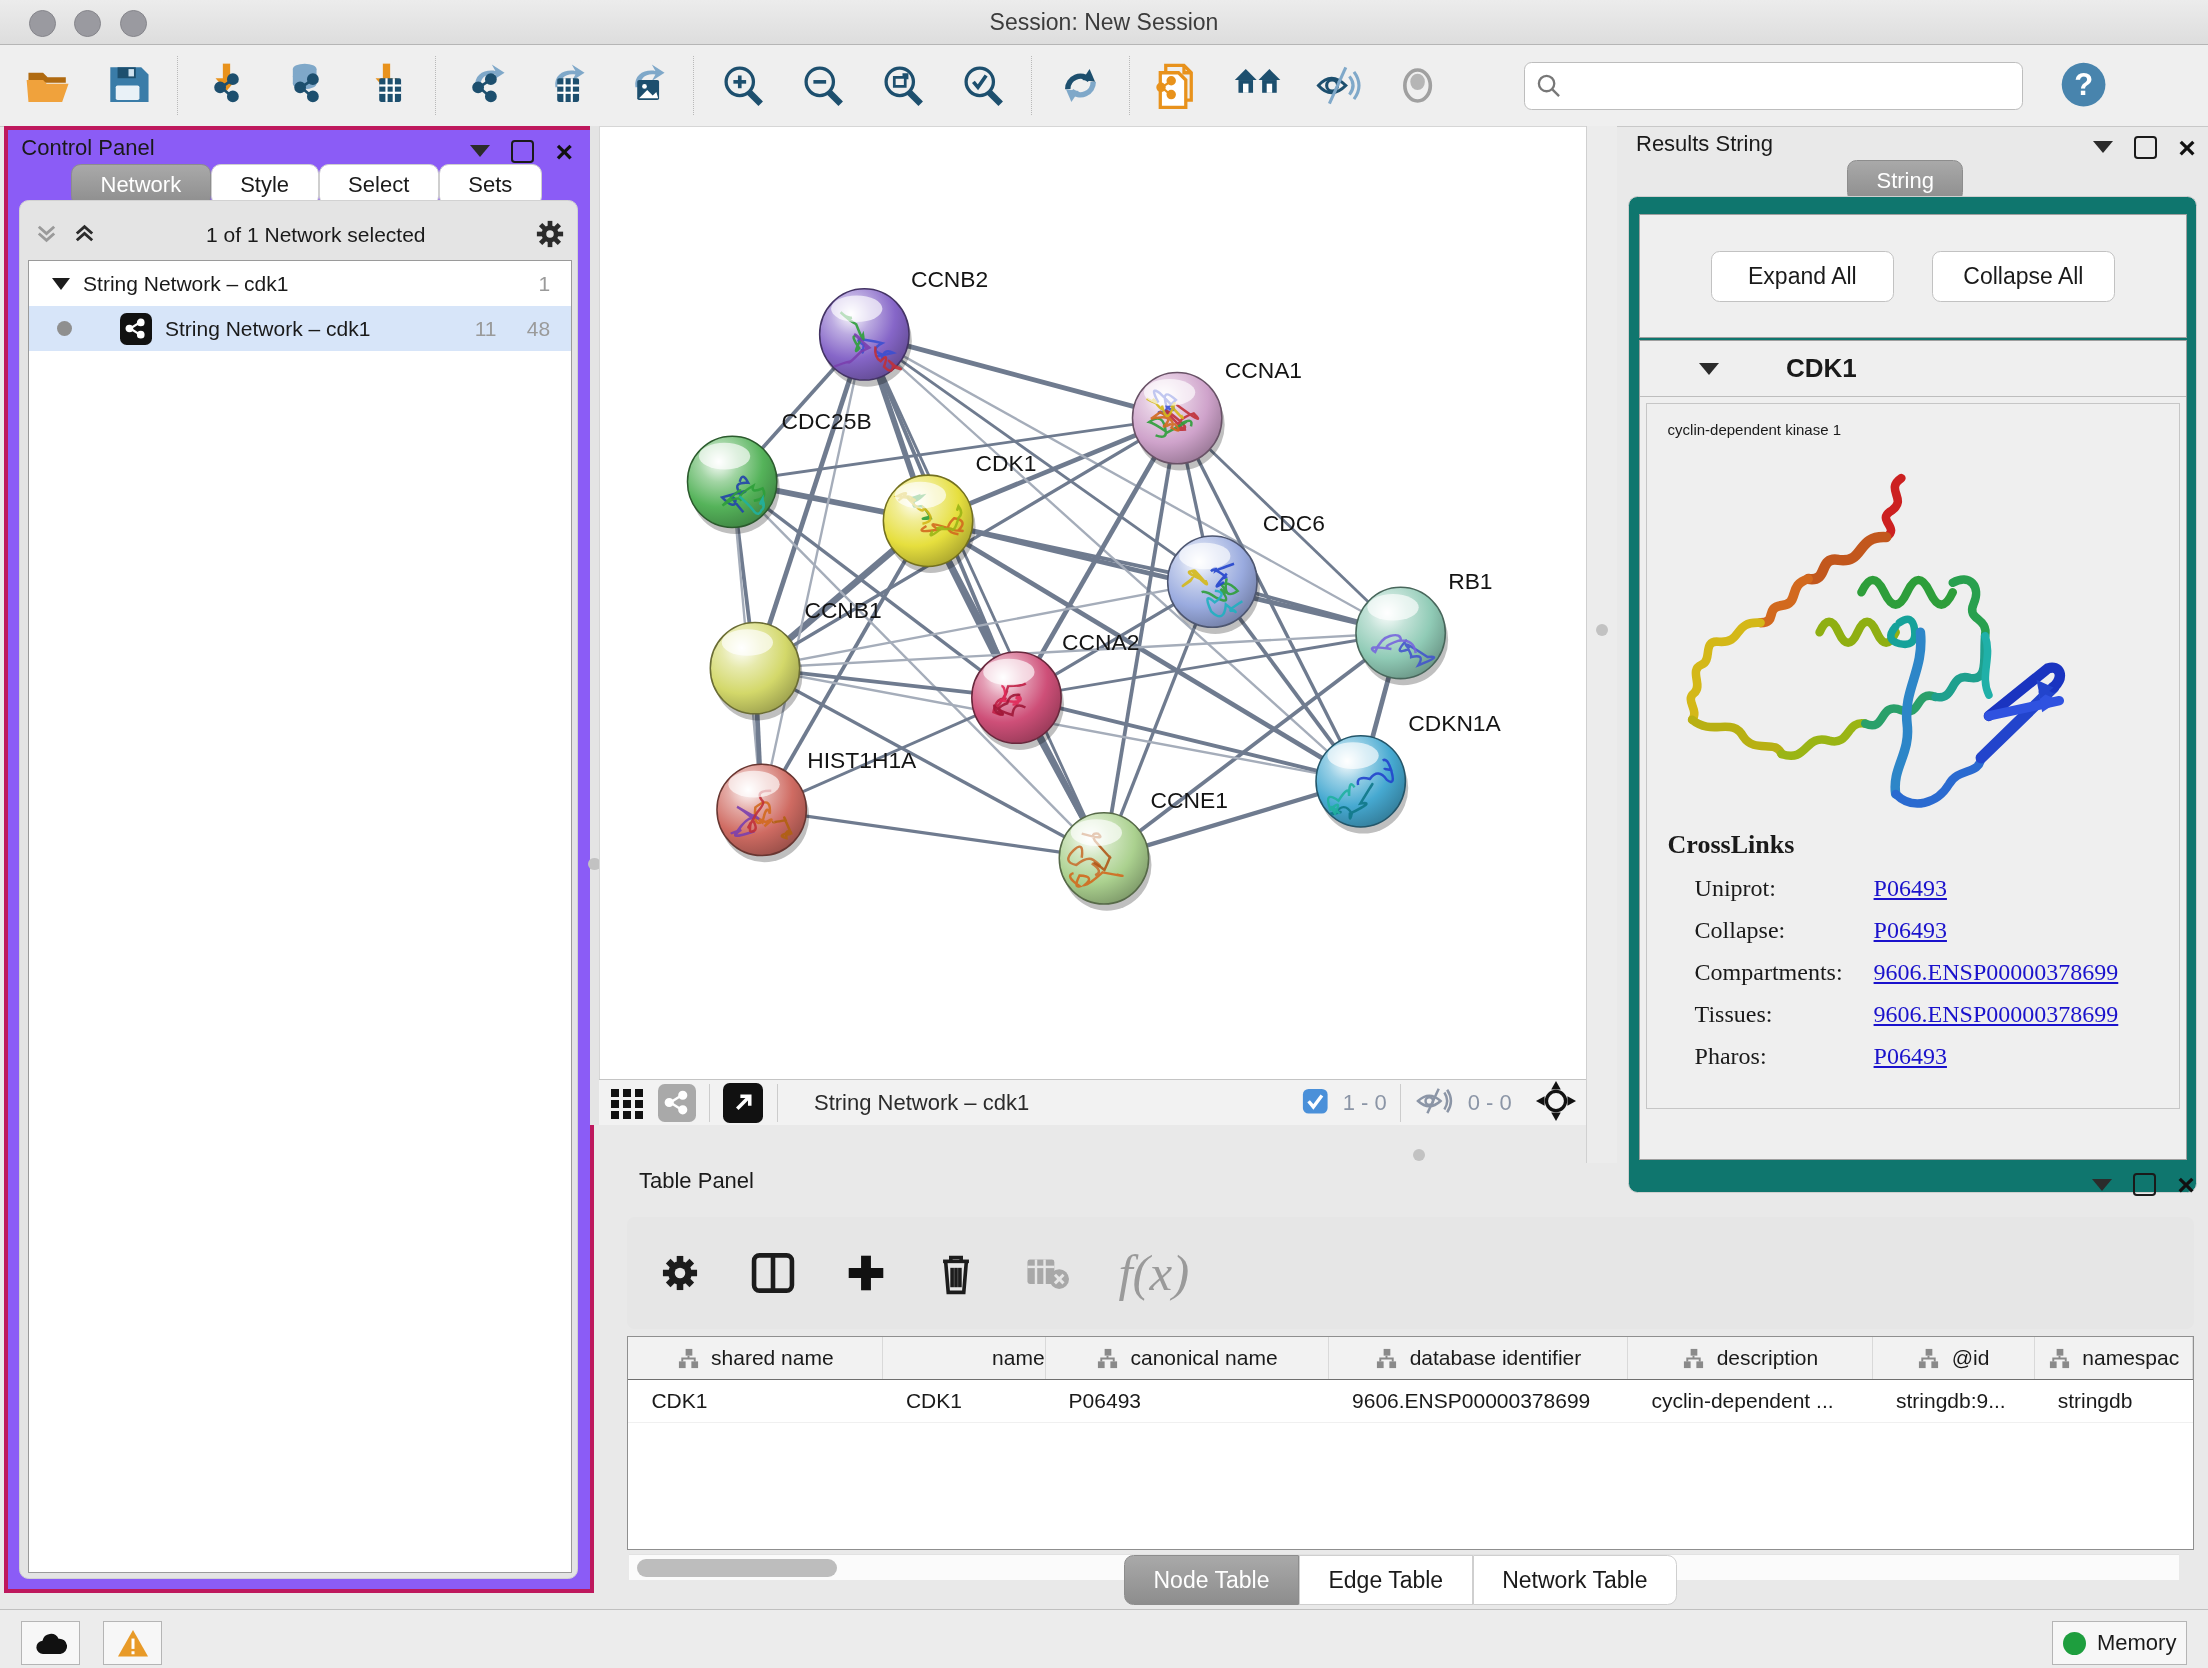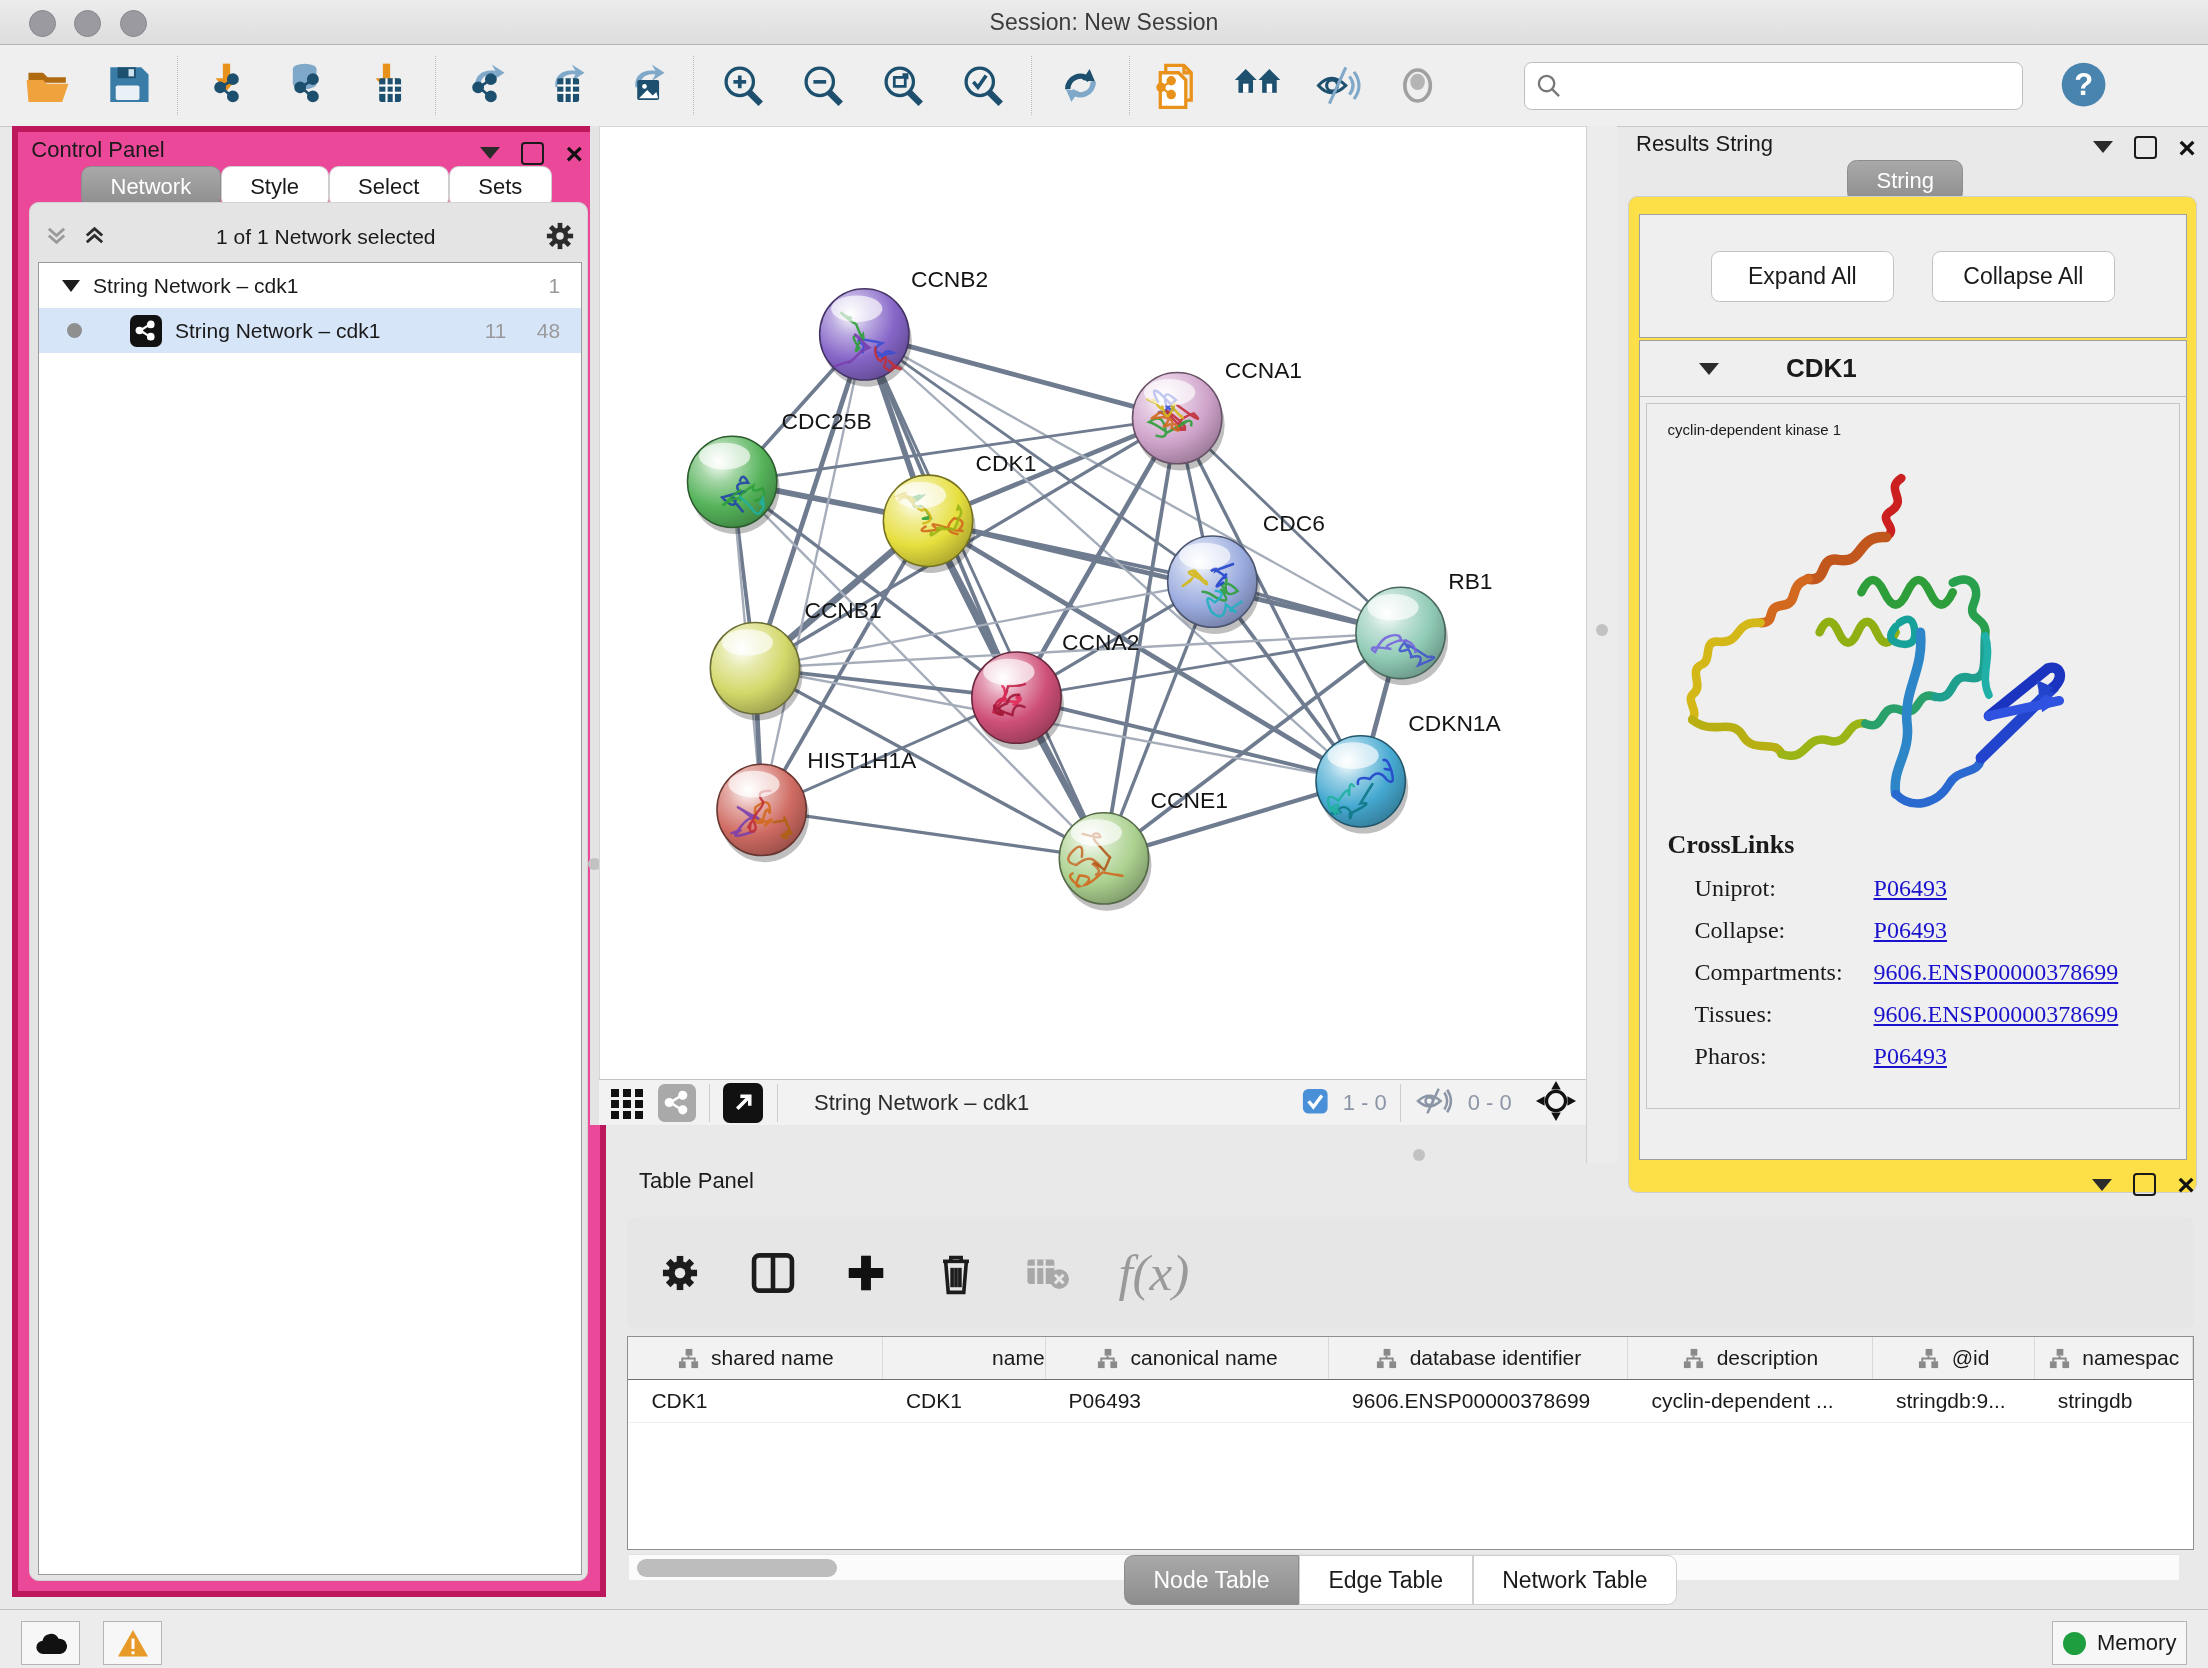--- a/index.html
+++ b/index.html
@@ -27,21 +27,21 @@
   
   .panel-title{font-size:22px;color:#1a1a1a;}
   .panel-ctrls{position:absolute;display:flex;align-items:center;gap:21px;}
   .caret-down{width:0;height:0;border-left:10.5px solid transparent;border-right:10.5px solid transparent;border-top:12.4px solid #2b2b2b;}
   .float-box{width:19px;height:19px;border:2.9px solid #1a1a1a;border-radius:3.8px;}
   .close-x{font-size:30px;font-weight:bold;color:#111;line-height:19px;}
   .tab{height:40px;padding:0 28.5px;display:flex;align-items:center;justify-content:center;font-size:22px;
     background:#ffffff;border:1px solid #cfcfcf;cursor:pointer;}
   .tab.active{background:linear-gradient(#a9a9a9,#8d8d8d);color:#ffffff;border-color:#8d8d8d;}
   
-  #control-panel{left:12px;top:126px;width:582px;height:1459px;background:#ec4899;border:6px solid #be185d;}
+  #control-panel{left:4px;top:126px;width:582px;height:1459px;background:#8b5cf6;border:4px solid #be185d;}
   #cp-tabs{left:63px;top:34px;display:flex;}
   #cp-tabs .tab:first-child{border-radius:9.5px;}
   #cp-tabs .tab:not(:first-child){border-radius:9.5px;}
   #cp-inner{left:11.4px;top:70px;width:557px;height:1377px;background:#e4e4e4;border:1px solid #d2d2d2;border-radius:9.5px;}
   #cp-statusrow{left:13.3px;top:17px;width:531px;height:34px;display:flex;align-items:center;}
   #cp-status{flex:1;text-align:center;font-size:21px;}
   #cp-list{left:7.6px;top:59px;width:542px;height:1311px;background:#ffffff;border:1.9px solid #9a9a9a;}
   .tree-row{height:45px;display:flex;align-items:center;font-size:21px;gap:13.3px;padding:0 11.4px;}
   .tree-row.selected{background:#d7e5f9;}
   .tree-count{color:#9a9a9a;}
@@ -55,21 +55,21 @@
   #net-bottombar{left:599px;top:1079px;width:987px;height:46px;background:#f2f2f2;border-top:1px solid #c4c4c4;
     display:flex;align-items:center;gap:13.3px;padding:0 9.5px;box-sizing:border-box;}
   .nb-sep{width:0;height:38px;border-left:1px solid #cccccc;}
   #nb-title{font-size:22px;color:#2b2b2b;margin-left:23px;flex:1;}
   .nb-count{font-size:22px;color:#8b95a6;}
   #h-splitter{left:599px;top:1124px;width:1609px;height:38px;}
   .grab-dot{width:12.4px;height:12.4px;border-radius:50%;background:#c2c2c2;position:absolute;}
   
   #results-panel{left:1617px;top:126px;width:592px;height:1037px;}
   #rp-tab{left:230px;top:34px;text-align:center;}
-  #rp-outer{left:11.4px;top:70px;width:567px;height:995px;background:#fde047;border:1px solid #cfcfcf;border-radius:9.5px;}
+  #rp-outer{left:11.4px;top:70px;width:567px;height:995px;background:#0f766e;border:1px solid #cfcfcf;border-radius:9.5px;}
   #rp-btnbox{left:9.5px;top:17px;width:546px;height:122px;border:1.9px solid #9f9f9f;background:#efefef;display:flex;align-items:center;justify-content:center;gap:38px;}
   .rp-btn{min-width:181px;height:49px;background:#ffffff;border:1px solid #c2c2c2;border-radius:8.6px;
     display:flex;align-items:center;justify-content:center;font-size:23px;cursor:pointer;}
   #rp-genebox{left:9.5px;top:143px;width:546px;height:818px;border:1.9px solid #9f9f9f;background:#efefef;}
   #rp-genehdr{height:55px;display:flex;align-items:center;gap:67px;padding-left:59px;border-bottom:1px solid #bdbdbd;}
   #rp-gene{font-size:26px;font-weight:bold;}
   #rp-genebody{margin:5.7px;border:1px solid #c6c6c6;height:704px;background:#efefef;position:relative;}
   #rp-desc{font-size:15px;padding:17px 0 0 21px;}
   #rp-structure{position:absolute;left:28.5px;top:57px;}
   #rp-serif{position:absolute;left:21px;top:426px;width:495px;font-family:"Liberation Serif",serif;}

